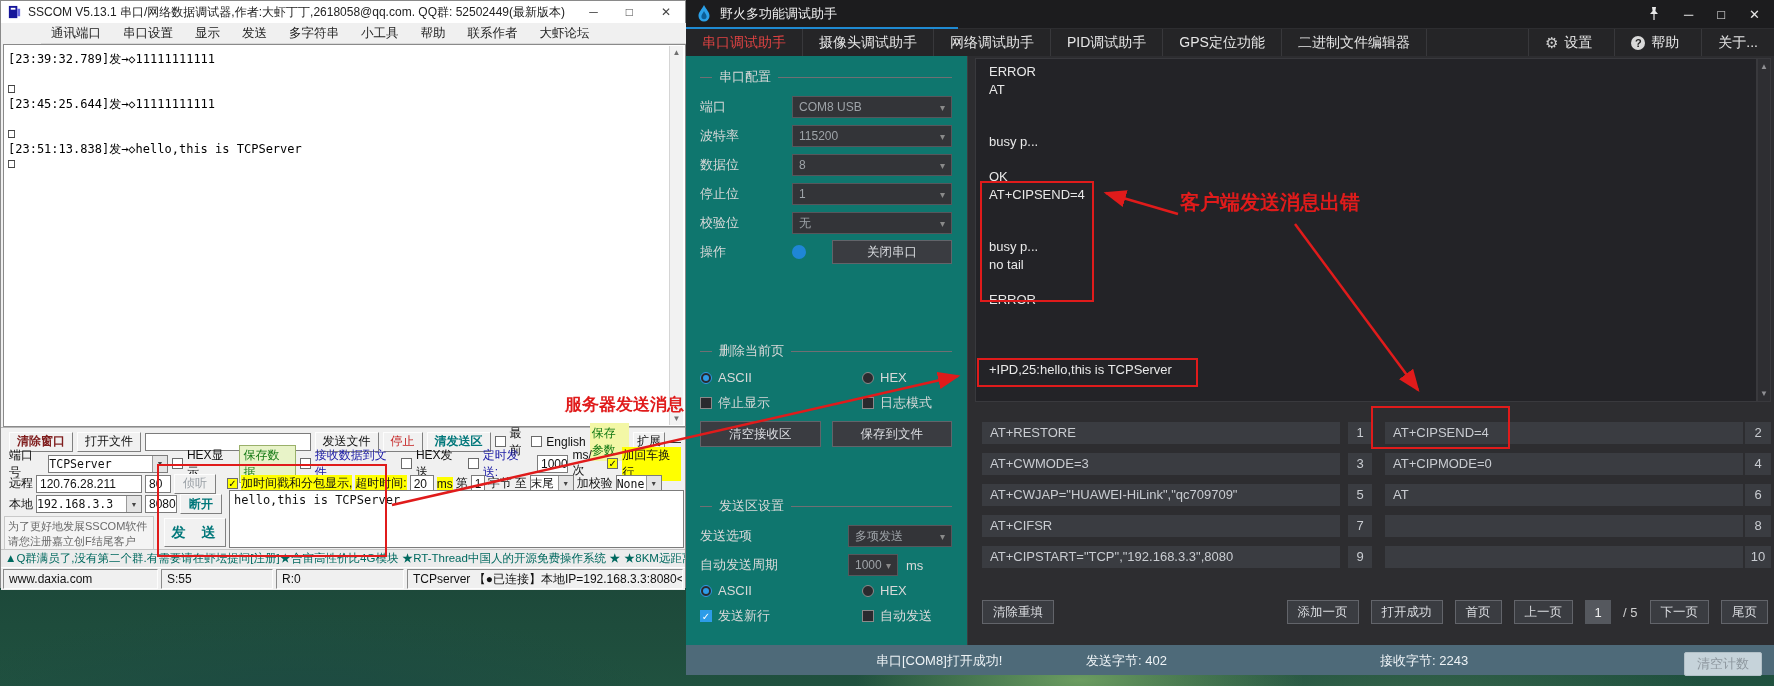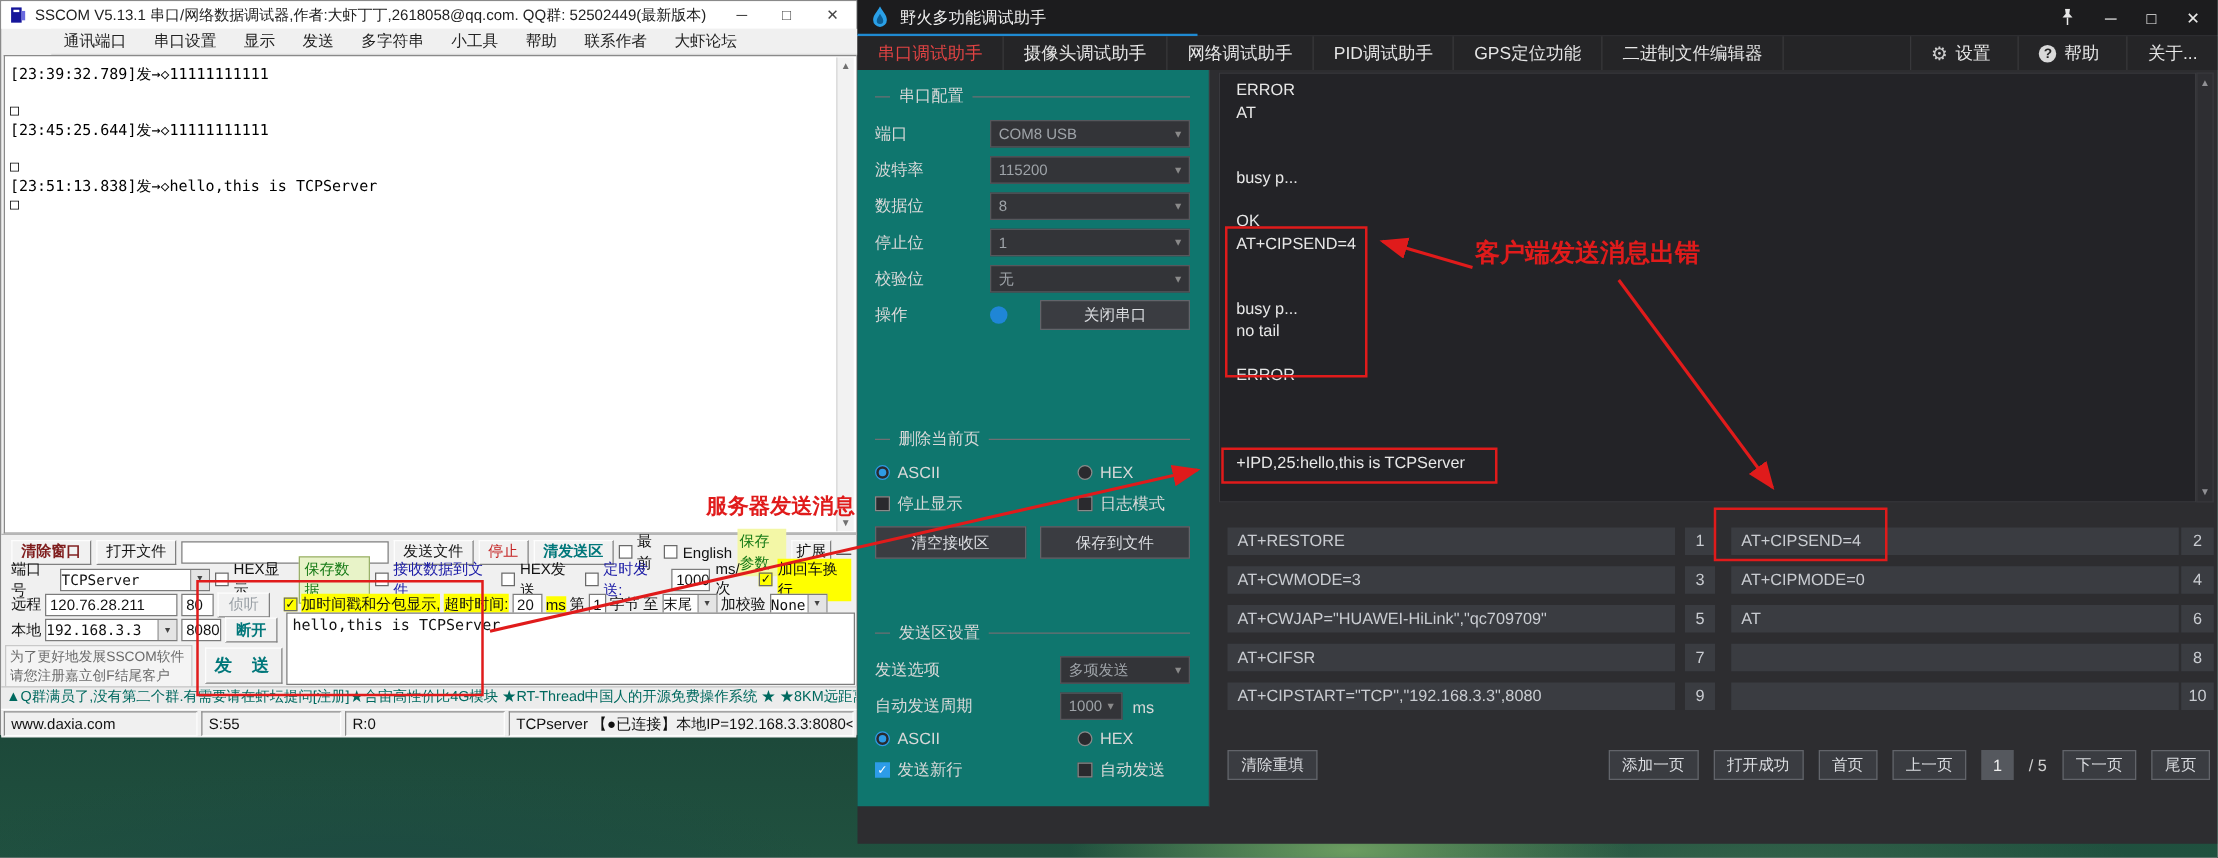--- a/index.html
+++ b/index.html
@@ -482,20 +482,26 @@
       <span class="dbtn">打开成功</span>
       <span class="dbtn">首页</span>
       <span class="dbtn">上一页</span>
       <span class="pcur">1</span>
       <span class="ptotal">/ 5</span>
       <span class="dbtn">下一页</span>
       <span class="dbtn">尾页</span>
     </div>
   </div>
 
+  <div class="f-status">
+    <span style="left:190px;">串口[COM8]打开成功!</span>
+    <span style="left:400px;">发送字节: 402</span>
+    <span style="left:694px;">接收字节: 2243</span>
+    <span class="cntbtn">清空计数</span>
+  </div>
 </div>
 
 <div class="redbox" style="left:157px; top:464px; width:230px; height:93px;"></div>
 <div class="redbox" style="left:980px; top:181px; width:114px; height:121px;"></div>
 <div class="redbox" style="left:977px; top:358px; width:221px; height:29px;"></div>
 <div class="redbox" style="left:1371px; top:406px; width:139px; height:43px;"></div>
 <div class="redlabel" style="left:565px; top:393px; font-size:17px;">服务器发送消息</div>
 <div class="redlabel" style="left:1180px; top:189px; font-size:20px;">客户端发送消息出错</div>
 <svg id="overlay" width="1774" height="686">
   <defs>

